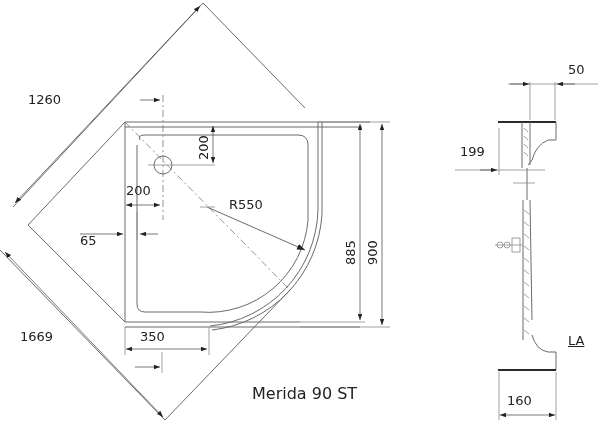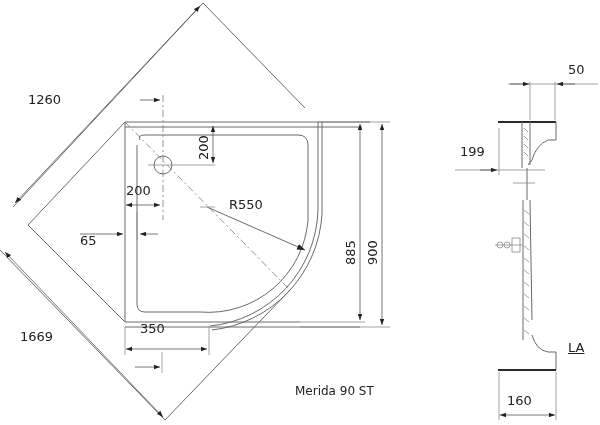--- a/index.html
+++ b/index.html
@@ -7,21 +7,21 @@
   #canvas { position: relative; width: 600px; height: 425px; }
   svg { position: absolute; left: 0; top: 0; }
   .line { stroke: #6a6a6a; stroke-width: 1; fill: none; }
   .thin { stroke: #8a8a8a; stroke-width: 0.8; fill: none; }
   .thick { stroke: #2a2a2a; stroke-width: 2; fill: none; }
   .dash { stroke: #7a7a7a; stroke-width: 0.8; fill: none; stroke-dasharray: 7 3 2 3; }
   .dim { stroke: #555; stroke-width: 0.8; fill: none; }
   .arrow { fill: #222; }
   .lbl { position: absolute; font-family: "DejaVu Sans", sans-serif; font-size: 13px; color: #222; white-space: nowrap; }
   .rot { transform-origin: left top; }
-  .title { font-size: 12px; margin-left: 43px; }
+  .title { font-size: 16px; }
 </style>
 </head>
 <body>
 
 <div id="canvas">
   <svg width="600" height="425" viewBox="0 0 600 425">
     <defs>
       <marker id="ar" markerWidth="8" markerHeight="6" refX="8" refY="3" orient="auto">
         <path d="M0,0 L8,3 L0,6 Z" class="arrow"></path>
       </marker>
@@ -121,21 +121,21 @@
   </svg>
 
   <span class="lbl" style="left:28px;top:92px;">1260</span>
   <span class="lbl" style="left:20px;top:329px;">1669</span>
   <span class="lbl rot" style="left:196px;top:160px;transform:rotate(-90deg);">200</span>
   <span class="lbl" style="left:126px;top:183px;">200</span>
   <span class="lbl" style="left:80px;top:211px;margin-top:22px;">65</span>
   <span class="lbl" style="left:229px;top:197px;">R550</span>
   <span class="lbl rot" style="left:343px;top:265px;transform:rotate(-90deg);">885</span>
   <span class="lbl rot" style="left:365px;top:265px;transform:rotate(-90deg);">900</span>
-  <span class="lbl" style="left:140px;top:321px;text-align:right;">350</span>
+  <span class="lbl" style="left:140px;top:329px;text-align:right;">350</span>
 
   <span class="lbl" style="left:568px;top:62px;text-align:center;">50</span>
   <span class="lbl" style="left:460px;top:144px;">199</span>
   <span class="lbl" style="left:507px;top:393px;">160</span>
-  <span class="lbl" style="left:568px;top:340px;text-decoration:underline;">LA</span>
+  <span class="lbl" style="left:568px;top:333px;text-decoration:underline;">LA</span>
 
   <span class="lbl title" style="left:252px;top:384px;">Merida 90 ST</span>
 </div>
 
 </body></html>

